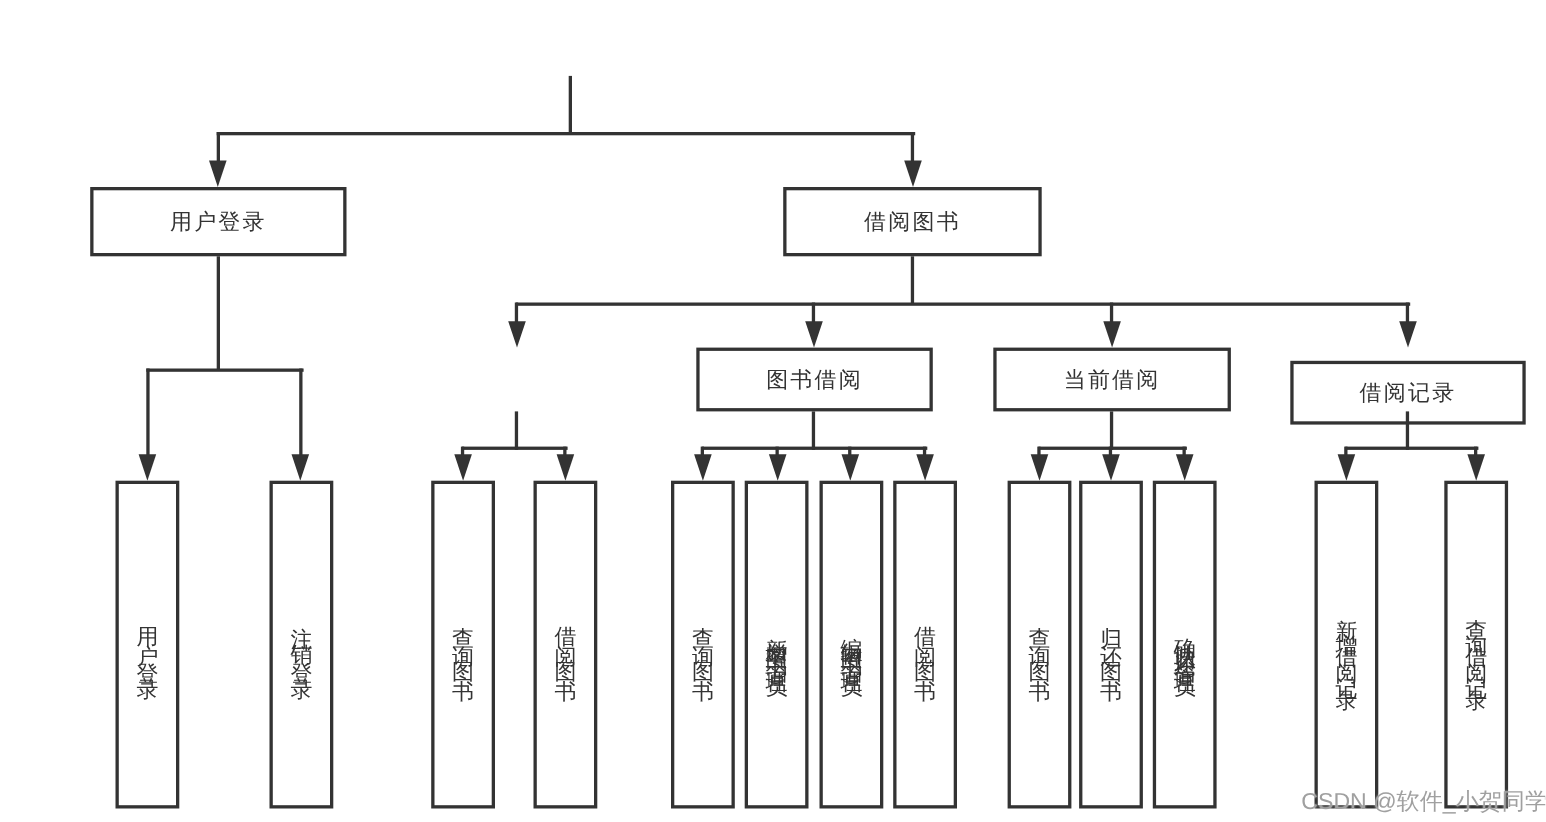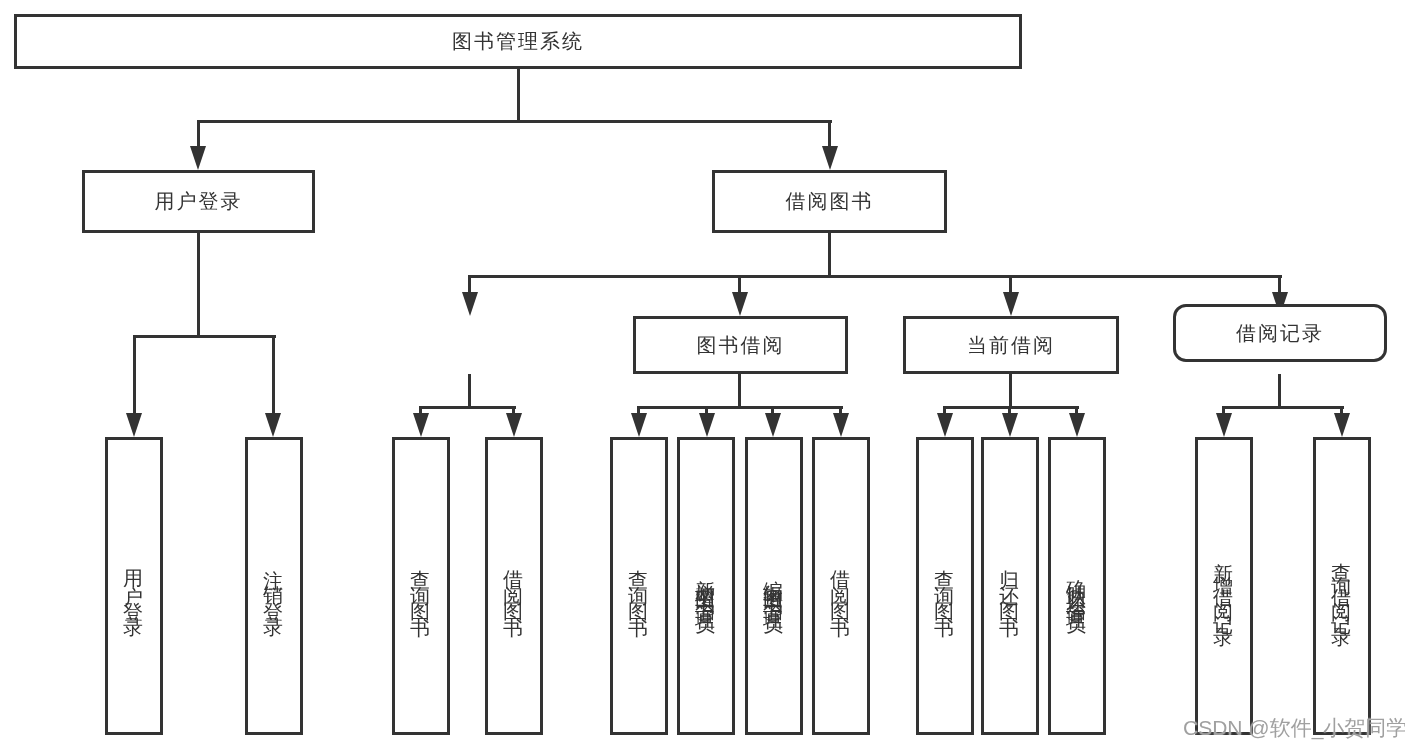--- a/index.html
+++ b/index.html
@@ -64,23 +64,20 @@
     text-shadow: 0 0 2px rgba(255,255,255,0.9);
     white-space: nowrap;
     z-index: 5;
   }
 </style>
 </head>
 <body>
 
 <div class="canvas">
 
-  <div class="box" style="left:14px; top:14px; width:1008px; height:55px;">
-    <span>图书管理系统</span>
-  </div>
 
   <div class="vline" style="left:517px; top:69px; height:51px;"></div>
   <div class="hline" style="left:197px; top:120px; width:635px;"></div>
   <div class="vline" style="left:197px; top:120px; height:30px;"></div>
   <div class="arrow" style="left:190px; top:146px;"></div>
   <div class="vline" style="left:828px; top:120px; height:30px;"></div>
   <div class="arrow" style="left:822px; top:146px;"></div>
 
   <div class="box" style="left:82px; top:170px; width:233px; height:63px;">
     <span>用户登录</span>
@@ -106,21 +103,21 @@
   <div class="arrow" style="left:1003px; top:292px;"></div>
   <div class="vline" style="left:1278px; top:275px; height:20px;"></div>
   <div class="arrow" style="left:1272px; top:292px;"></div>
 
   <div class="box" style="left:903px; top:316px; width:216px; height:58px;">
     <span>当前借阅</span>
   </div>
   <div class="box" style="left:633px; top:316px; width:215px; height:58px;">
     <span>图书借阅</span>
   </div>
-  <div class="box" style="left:1173px; top:304px; width:214px; height:58px;border-radius:13px;">
+  <div class="box" style="left:1173px; top:328px; width:214px; height:58px;">
     <span>借阅记录</span>
   </div>
 
   <div class="vline" style="left:468px; top:374px; height:35px;"></div>
   <div class="hline" style="left:420px; top:406px; width:96px;"></div>
   <div class="vline" style="left:419px; top:406px; height:10px;"></div>
   <div class="arrow" style="left:413px; top:413px;"></div>
   <div class="vline" style="left:512px; top:406px; height:10px;"></div>
   <div class="arrow" style="left:506px; top:413px;"></div>
 

